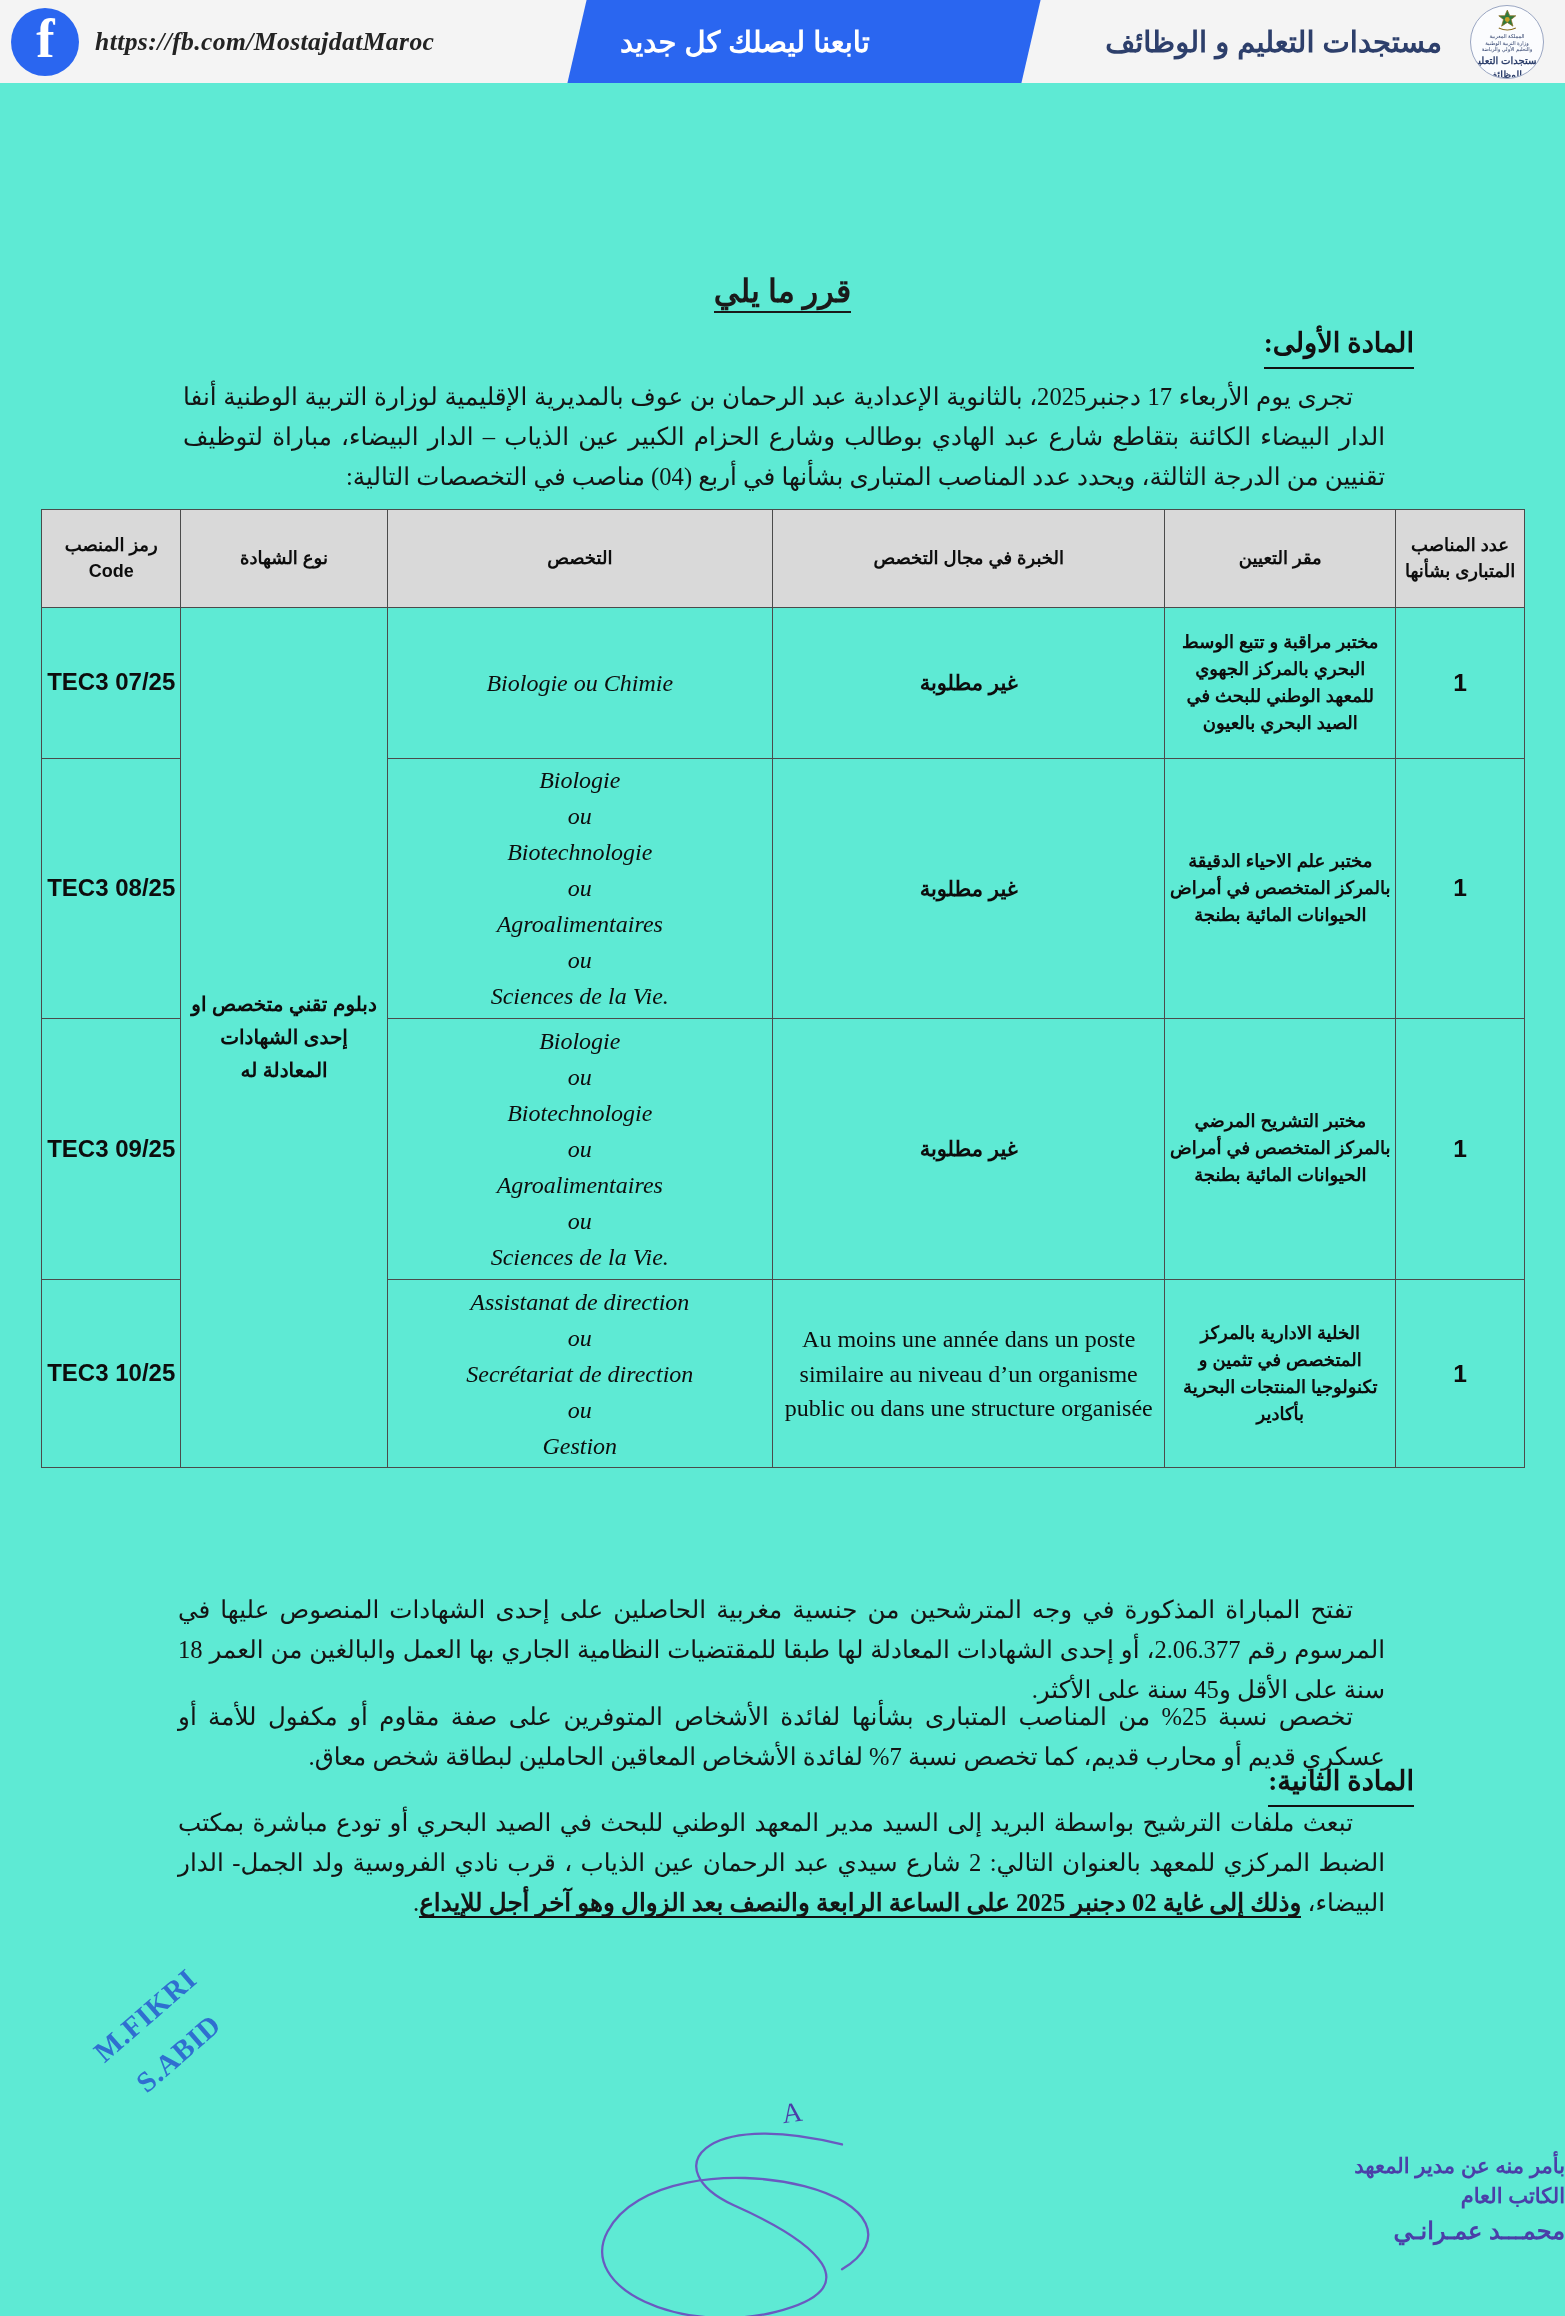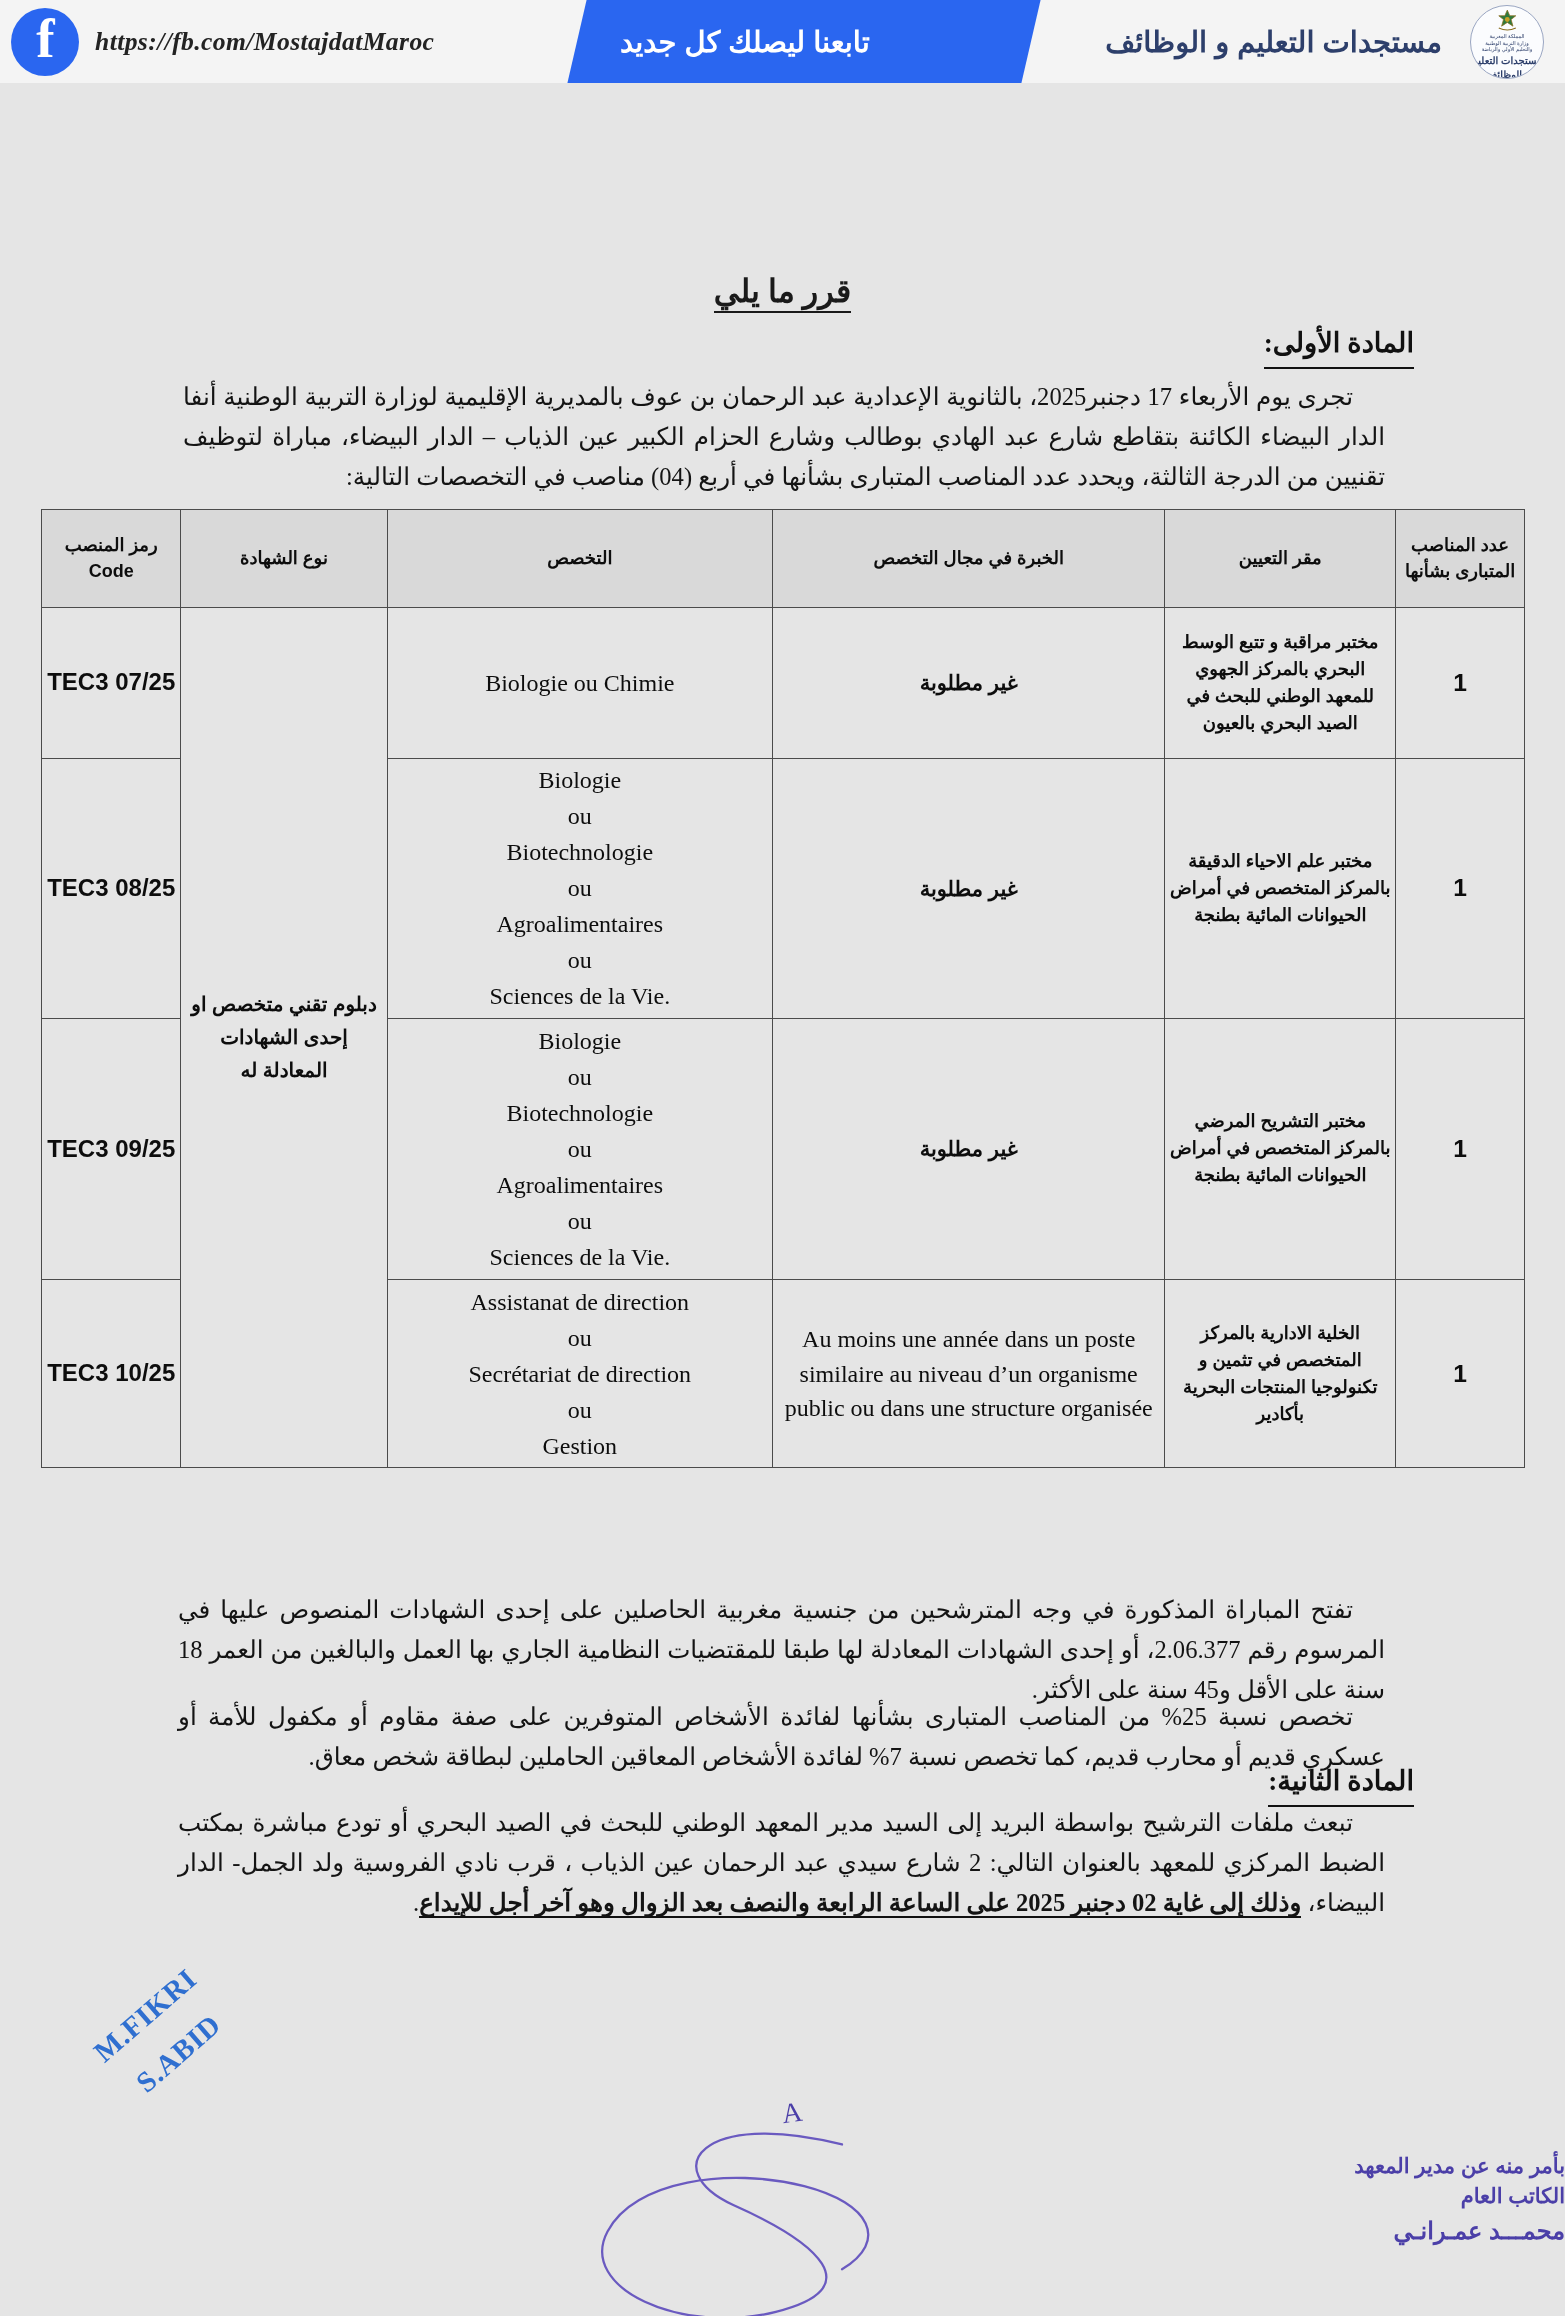--- a/index.html
+++ b/index.html
@@ -133,21 +133,21 @@
     margin-top: 1.9px;
   }
 
   
   .page {
     position: absolute;
     top: 83px;
     left: 0;
     width: 1565px;
     height: 2233px;
-    background: #e5e5e5;
+    background: #5eead4;
     box-sizing: border-box;
   }
 
   .doc-title {
     position: absolute;
     top: 189px;
     left: 0;
     width: 1565px;
     text-align: center;
     font-size: 32px;
@@ -252,20 +252,21 @@
     font-weight: bold;
     font-size: 21px;
     line-height: 1.5;
     direction: rtl;
   }
   td.fr-cell {
     font-family: "Liberation Serif", serif;
     font-size: 24px;
     line-height: 1.5;
     direction: ltr;
+    font-style: italic;
   }
   td.fr-cell-left {
     font-family: "Liberation Serif", serif;
     font-size: 24px;
     line-height: 1.42;
     direction: ltr;
     text-align: left;
     padding-left: 13.2px;
     padding-right: 13.2px;
     margin-top: 28px;

